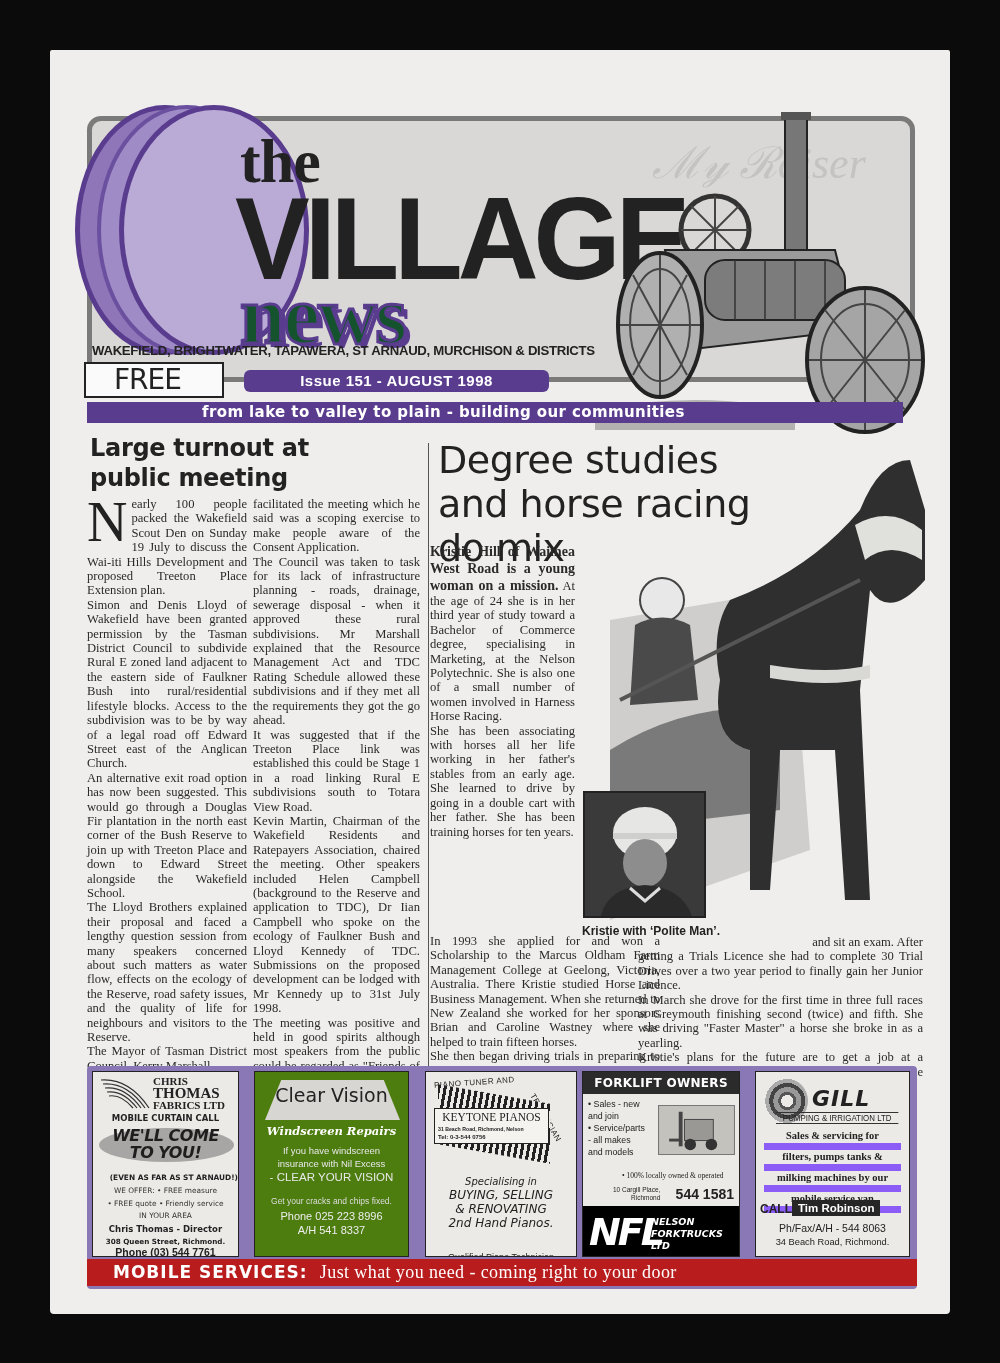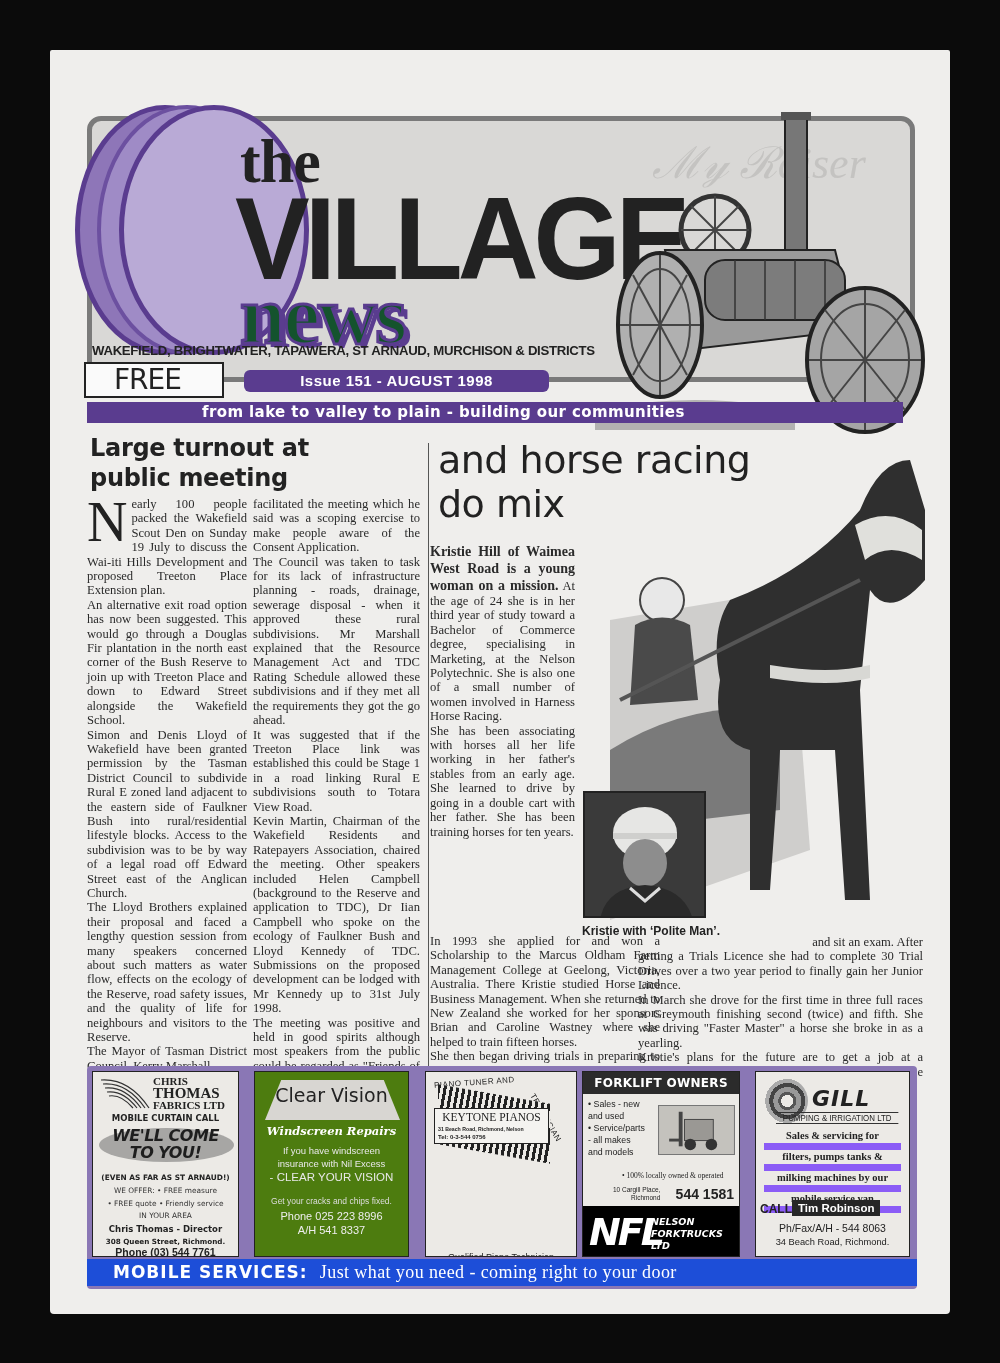--- a/index.html
+++ b/index.html
@@ -52,32 +52,32 @@
   
   .ads-band { position: absolute; left: 37px; top: 1016px; width: 830px; height: 223px; background: #8a77b5; border-radius: 4px; }
   .ad { position: absolute; top: 1021px; height: 186px; border: 1px solid #222; overflow: hidden; }
   .ad-light { background: #eceae6; }
   .ad-dark { background: #4d7c0f; color: #fff; }
   .ad1 { left: 42px; width: 147px; }
   .ad2 { left: 204px; width: 155px; }
   .ad3 { left: 375px; width: 152px; }
   .ad4 { left: 532px; width: 158px; }
   .ad5 { left: 705px; width: 155px; }
-  .footer-band { position: absolute; left: 37px; top: 1209px; width: 830px; height: 27px; background: #1d4ed8; color: #fff; line-height: 27px; padding-left: 26px; font-size: 17px; }
+  .footer-band { position: absolute; left: 37px; top: 1209px; width: 830px; height: 27px; background: #b91c1c; color: #fff; line-height: 27px; padding-left: 26px; font-size: 17px; }
   .footer-band .lead { font-family: "DejaVu Sans", sans-serif; font-weight: bold; letter-spacing: 1px; margin-right: 8px; }
   .footer-band .rest { font-family: "Liberation Serif", serif; font-size: 18px; letter-spacing: 0.4px; }
 
   
   .a1-logo { position: absolute; left: 6px; top: 4px; width: 140px; height: 36px; }
   .a1-brand { position: absolute; left: 60px; top: 4px; font-family: "Liberation Serif", serif; font-weight: bold; font-size: 11px; line-height: 10px; color: #222; }
   .a1-brand .big { font-size: 15px; line-height: 14px; }
   .a1-mobile { position: absolute; top: 41px; left: 0; width: 100%; font-family: "DejaVu Sans", sans-serif; font-weight: bold; font-size: 8.5px; text-align: center; }
   .a1-oval { position: absolute; left: 6px; top: 56px; width: 135px; height: 34px; background: #a7a6a4; border-radius: 50%; }
   .a1-come { position: absolute; top: 55px; left: 0; width: 100%; text-align: center; font-family: "DejaVu Sans", sans-serif; font-weight: bold; font-style: italic; font-size: 16px; line-height: 17px; color: #1e1e1e; letter-spacing: -0.5px; }
-  .a1-even { position: absolute; top: 101px; width: 100%; text-align: center; font-family: "DejaVu Sans", sans-serif; font-weight: bold; font-size: 7.4px; }
+  .a1-even { position: absolute; top: 101px; width: 100%; text-align: right; font-family: "DejaVu Sans", sans-serif; font-weight: bold; font-size: 7.4px; }
   .a1-offer { position: absolute; top: 113px; width: 100%; text-align: center; font-family: "DejaVu Sans", sans-serif; font-size: 7.4px; line-height: 12.5px; color: #333; }
   .a1-dir { position: absolute; top: 152px; width: 100%; text-align: center; font-family: "DejaVu Sans", sans-serif; font-weight: bold; font-size: 8.5px; }
   .a1-addr { position: absolute; top: 165px; width: 100%; text-align: center; font-family: "DejaVu Sans", sans-serif; font-weight: bold; font-size: 7.2px; }
   .a1-phone { position: absolute; top: 174px; width: 100%; text-align: center; font-family: "Liberation Sans", sans-serif; font-weight: bold; font-size: 10.5px; }
 
   
   .a2-banner { position: absolute; left: 10px; top: 8px; width: 135px; height: 40px; background: #d8d6d2; clip-path: polygon(12% 0, 88% 0, 100% 100%, 0 100%); }
   .a2-title { position: absolute; top: 12px; width: 100%; text-align: center; font-family: "DejaVu Sans", sans-serif; font-size: 19px; color: #222; }
   .a2-sub { position: absolute; top: 52px; width: 100%; text-align: center; font-family: "DejaVu Serif", serif; font-weight: bold; font-style: italic; font-size: 11.5px; }
   .a2-body { position: absolute; top: 72px; width: 100%; text-align: center; font-family: "Liberation Sans", sans-serif; font-size: 9.5px; line-height: 13px; color: #e8e8e8; }
@@ -180,22 +180,22 @@
   <div class="issue-pill">Issue 151 - AUGUST 1998</div>
   <div class="tagline">from lake to valley to plain - building our communities</div>
 
   <div class="art1-head">
     <div>Large turnout at</div>
     <div>public meeting</div>
   </div>
 
   <div class="col col1">
     <p><span class="dropcap">N</span><span>early 100 people packed the Wakefield Scout Den on Sunday 19 July to discuss the Wai-iti Hills Development and proposed Treeton Place Extension plan.</span></p>
+    <p>Simon and Denis Lloyd of Wakefield have been granted permission by the Tasman District Council to subdivide Rural E zoned land adjacent to the eastern side of Faulkner Bush into rural/residential lifestyle blocks. Access to the subdivision was to be by way of a legal road off Edward Street east of the Anglican Church.</p>
     <p>An alternative exit road option has now been suggested. This would go through a Douglas Fir plantation in the north east corner of the Bush Reserve to join up with Treeton Place and down to Edward Street alongside the Wakefield School.</p>
-    <p>Simon and Denis Lloyd of Wakefield have been granted permission by the Tasman District Council to subdivide Rural E zoned land adjacent to the eastern side of Faulkner Bush into rural/residential lifestyle blocks. Access to the subdivision was to be by way of a legal road off Edward Street east of the Anglican Church.</p>
     <p>The Lloyd Brothers explained their proposal and faced a lengthy question session from many speakers concerned about such matters as water flow, effects on the ecology of the Reserve, road safety issues, and the quality of life for neighbours and visitors to the Reserve.</p>
     <p>The Mayor of Tasman District Council, Kerry Marshall,</p>
   </div>
 
   <div class="col col2">
     <p>facilitated the meeting which he said was a scoping exercise to make people aware of the Consent Application.</p>
     <p>The Council was taken to task for its lack of infrastructure planning - roads, drainage, sewerage disposal - when it approved these rural subdivisions. Mr Marshall explained that the Resource Management Act and TDC Rating Schedule allowed these subdivisions and if they met all the requirements they got the go ahead.</p>
     <p>It was suggested that if the Treeton Place link was established this could be Stage 1 in a road linking Rural E subdivisions south to Totara View Road.</p>
     <p>Kevin Martin, Chairman of the Wakefield Residents and Ratepayers Association, chaired the meeting. Other speakers included Helen Campbell (background to the Reserve and application to TDC), Dr Iian Campbell who spoke on the ecology of Faulkner Bush and Lloyd Kennedy of TDC. Submissions on the proposed development can be lodged with Mr Kennedy up to 31st July 1998.</p>
     <p>The meeting was positive and held in good spirits although most speakers from the public could be regarded as "Friends of the Reserve".</p>
@@ -219,20 +219,21 @@
         <rect width="123" height="127" fill="#3a3a3a"></rect>
         <ellipse cx="60" cy="40" rx="32" ry="26" fill="#e6e6e4"></ellipse>
         <rect x="28" y="40" width="64" height="6" fill="#cfcfcd"></rect>
         <ellipse cx="60" cy="70" rx="22" ry="24" fill="#8d8d8d"></ellipse>
         <path d="M15 127 Q20 95 60 92 Q100 95 108 127 Z" fill="#2a2a2a"></path>
         <path d="M45 95 L60 108 L75 95" fill="none" stroke="#ddd" stroke-width="3"></path>
       </svg>
   </div>
 
   <div class="art2-head">
+    <div>Degree studies</div>
     <div>and horse racing</div>
     <div>do mix</div>
   </div>
 
   <div class="col col3">
     <p><span class="lede">Kristie Hill of Waimea West Road is a young woman on a mission.</span> <span>At the age of 24 she is in her third year of study toward a Bachelor of Commerce degree, specialising in Marketing, at the Nelson Polytechnic. She is also one of a small number of women involved in Harness Horse Racing.</span></p>
     <p>She has been associating with horses all her life working in her father's stables from an early age. She learned to drive by going in a double cart with her father. She has been training horses for ten years.</p>
   </div>
 
   <div class="caption">Kristie with ‘Polite Man’.</div>
@@ -301,28 +302,34 @@
 
   <div class="ad ad-light ad3">
     <div class="a3-arc">PIANO TUNER AND</div>
     <div class="a3-arc2">TECHNICIAN</div>
     <div class="a3-keys"></div>
     <div class="a3-box">
       <div class="a3-name">KEYTONE PIANOS</div>
       <div class="a3-addr">31 Beach Road, Richmond, Nelson</div>
       <div class="a3-tel">Tel: 0-3-544 0756</div>
     </div>
+    <div class="a3-spec">
+      <div>Specialising in</div>
+      <div class="big">BUYING, SELLING</div>
+      <div class="big">&amp; RENOVATING</div>
+      <div class="big">2nd Hand Pianos.</div>
+    </div>
     <div class="a3-qual">Qualified Piano Technician</div>
   </div>
 
   <div class="ad ad-light ad4">
     <div class="a4-head">FORKLIFT OWNERS</div>
     <div class="a4-list">
       <div>• Sales - new</div>
-      <div>and used</div>
+      <div>and join</div>
       <div>• Service/parts</div>
       <div>- all makes</div>
       <div>and models</div>
     </div>
     <svg class="a4-img" viewBox="0 0 77 50">
         <rect width="77" height="50" fill="#c4c2bd"></rect>
         <rect x="20" y="6" width="4" height="36" fill="#444"></rect>
         <rect x="26" y="14" width="30" height="22" fill="#9a9894" stroke="#444"></rect>
         <circle cx="32" cy="40" r="6" fill="#333"></circle>
         <circle cx="54" cy="40" r="6" fill="#333"></circle>

